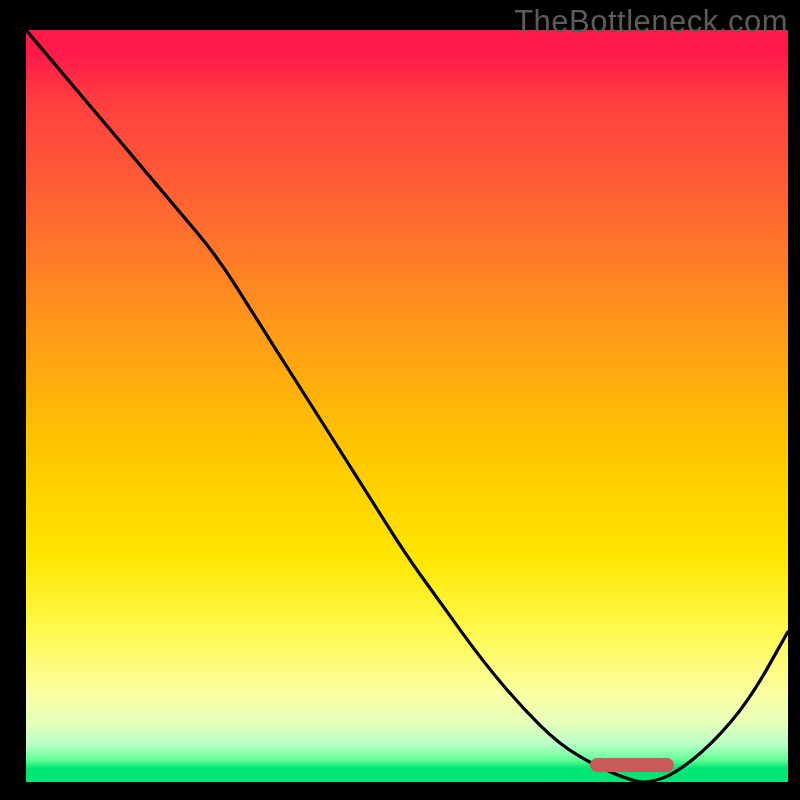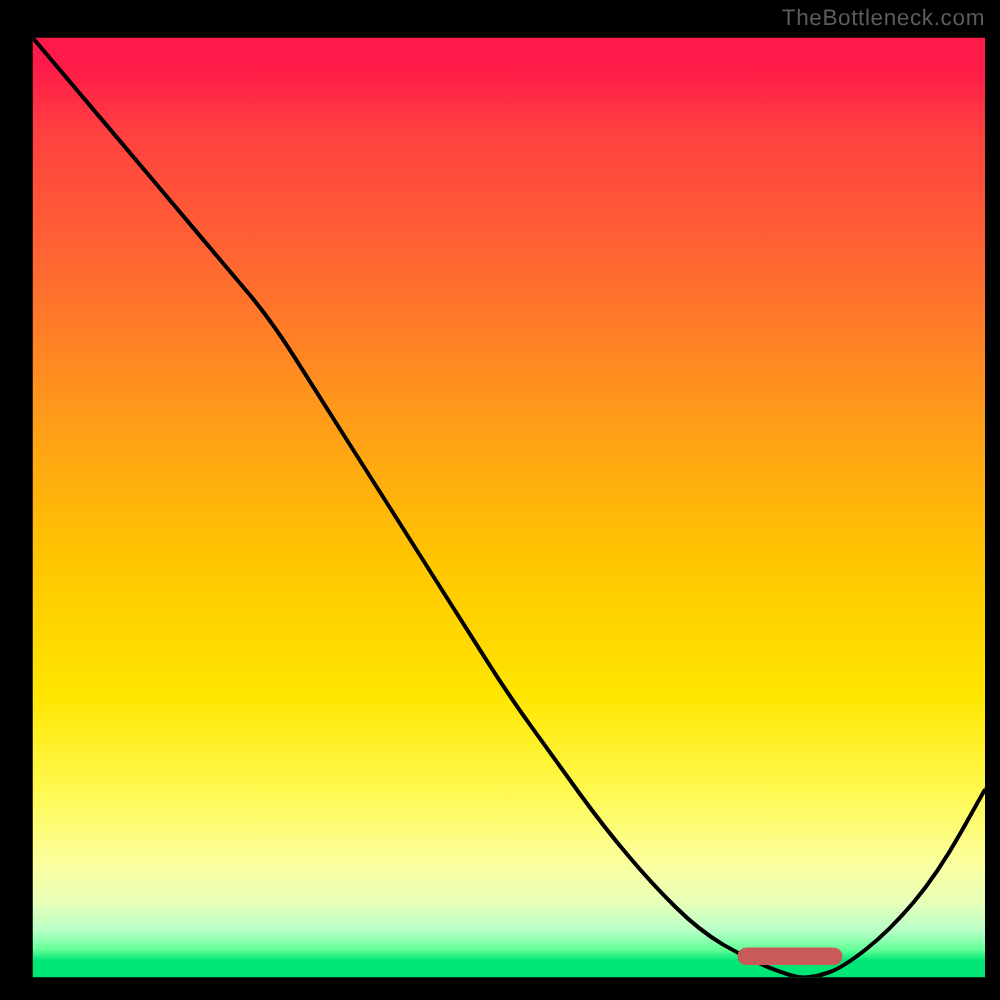--- a/index.html
+++ b/index.html
@@ -14,21 +14,21 @@
     position: relative;
     width: 800px;
     height: 800px;
     background: #000000;
   }
   .watermark {
     position: absolute;
     top: 4px;
     right: 12px;
     color: #5c5c5c;
-    font-size: 18px;
+    font-size: 31px;
     font-weight: 400;
     letter-spacing: 0.5px;
     z-index: 10;
   }
   .plot-area {
     position: absolute;
     left: 26px;
     top: 30px;
     width: 762px;
     height: 752px;

